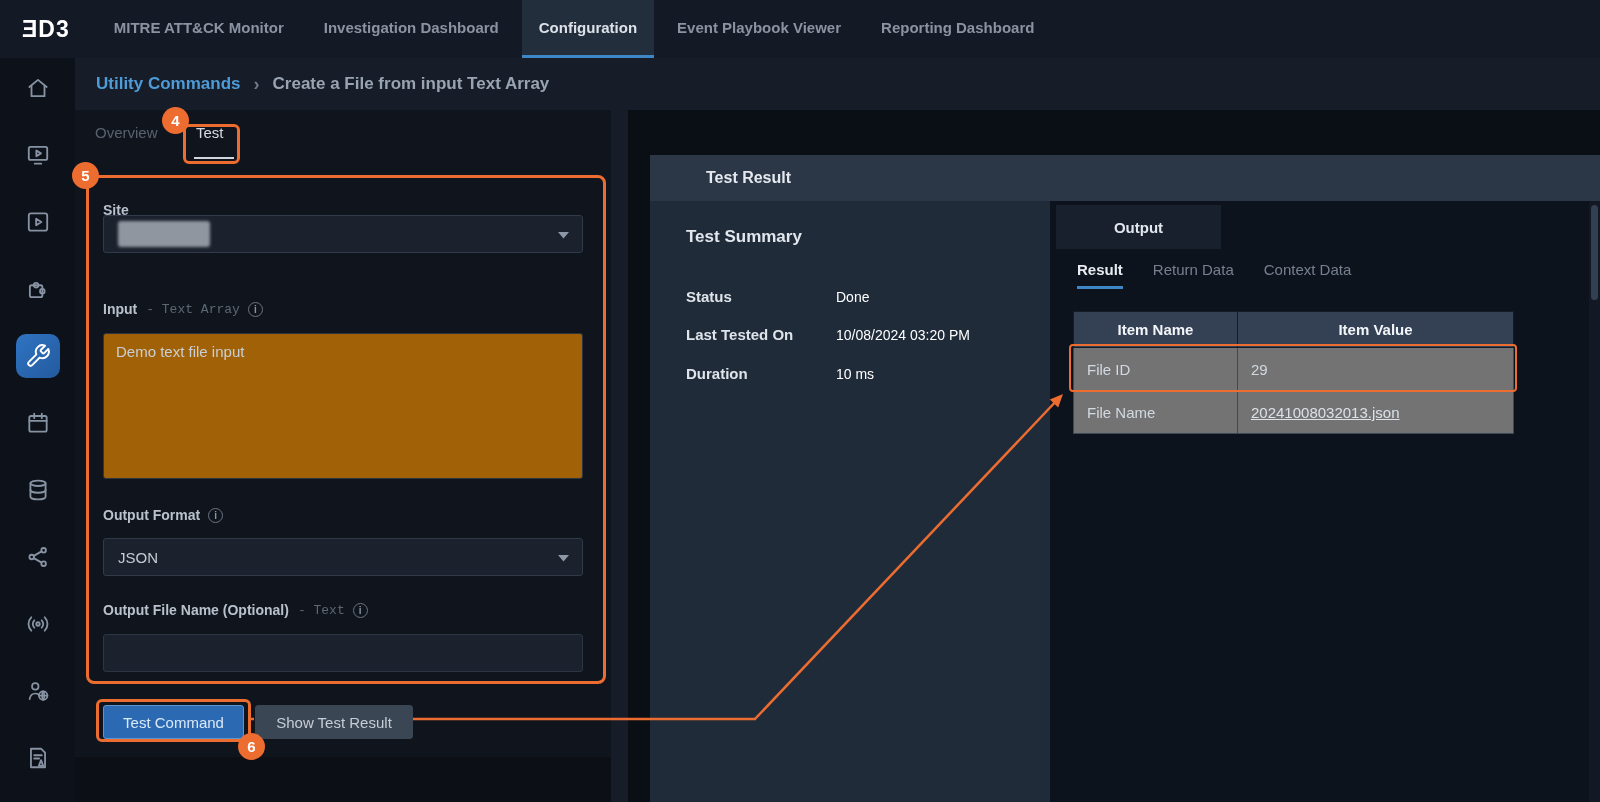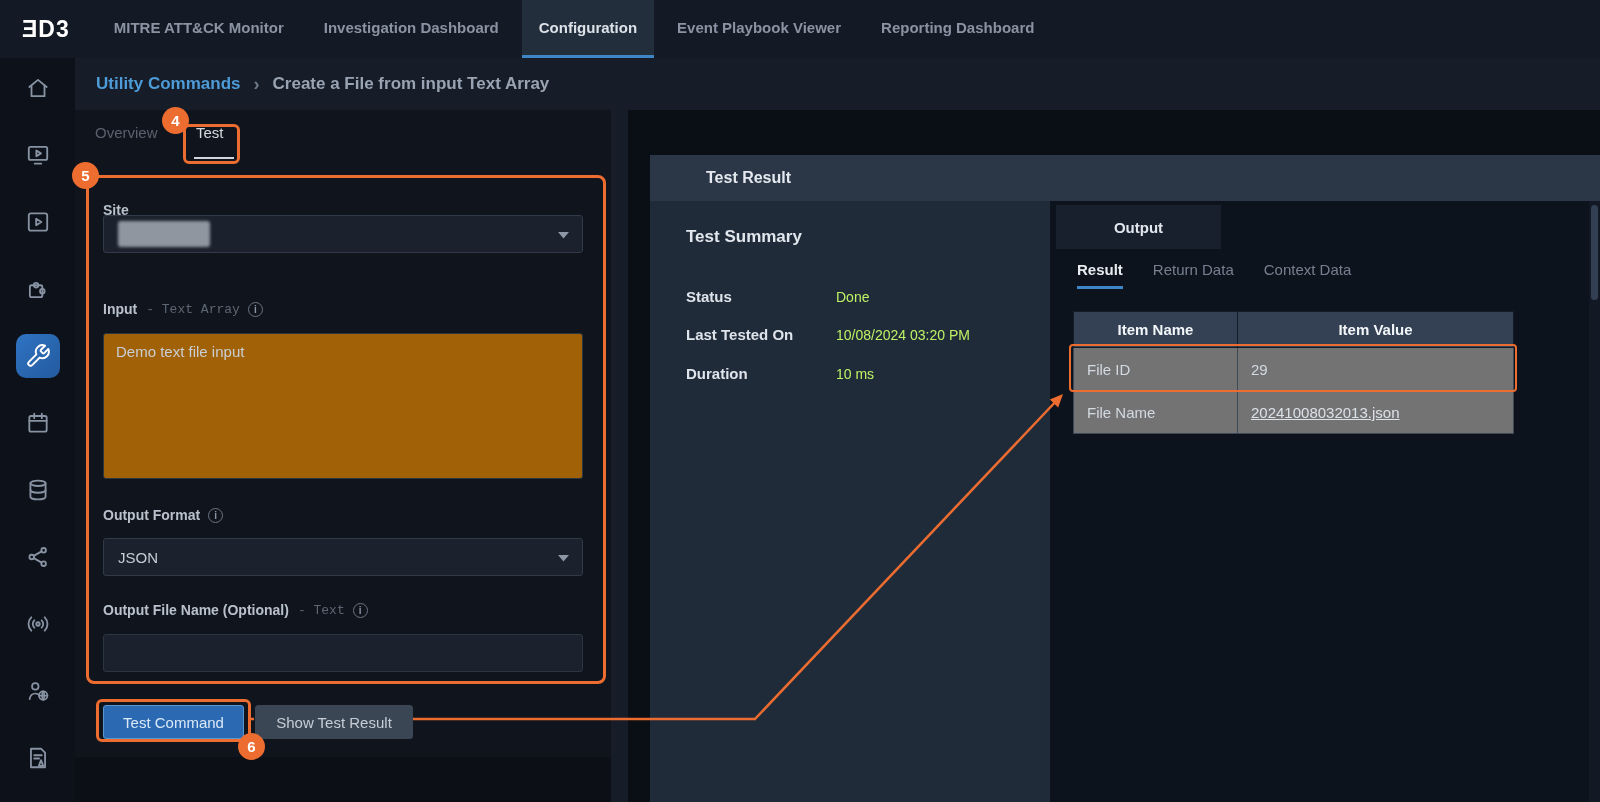--- a/index.html
+++ b/index.html
@@ -56,21 +56,21 @@
   .left-scroll { position:absolute; left:611px; top:110px; width:17px; height:692px; background:#171d28; z-index:9; }
 
   
   .right-panel { position:absolute; left:650px; top:155px; width:950px; height:647px; background:#202b3a; z-index:2; }
   .rp-header { height:46px; background:#2b3747; display:flex; align-items:center; padding-left:56px; font-size:16px; font-weight:bold; color:#e5e9ef; }
   .summary { position:absolute; left:0; top:46px; width:400px; height:601px; }
   .sum-heading { position:absolute; left:36px; top:26px; font-size:17px; font-weight:bold; color:#e2e7ed; }
   .sum-row { position:absolute; left:36px; display:flex; align-items:baseline; }
   .sum-row.r1 { top:87px; } .sum-row.r2 { top:125px; } .sum-row.r3 { top:164px; }
   .sum-label { width:150px; font-size:15px; font-weight:bold; color:#dfe4ea; }
-  .sum-value { font-size:14px; color:#bef264; }
+  .sum-value { font-size:14px; color:#ffffff; }
 
   .output-area { position:absolute; left:400px; top:46px; width:550px; height:601px; background:#0d131d; }
   .output-tab { position:absolute; left:6px; top:4px; width:165px; height:44px; background:#18202d; display:flex; align-items:center; justify-content:center; font-size:15px; font-weight:bold; color:#e2e7ee; cursor:pointer; }
   .subtabs { position:absolute; left:27px; top:60px; display:flex; gap:30px; }
   .subtab { font-size:15px; color:#76808f; cursor:pointer; padding-bottom:8px; border-bottom:3px solid transparent; }
   .subtab.active { color:#e8ecf1; border-bottom-color:#3f86c6;font-weight:bold; }
 
   .result-table { position:absolute; left:23px; top:110px; border-collapse:collapse; table-layout:fixed; }
   .result-table th { height:36px; background:#344154; color:#f3f6f9; font-size:15px; font-weight:bold; text-align:center; border:1px solid #151c26; }
   .result-table td { height:43px; background:#737373; border:1px solid #3e4957; color:#d3d9e1; font-size:15px; padding:0 13px; text-align:left; vertical-align:middle; }

